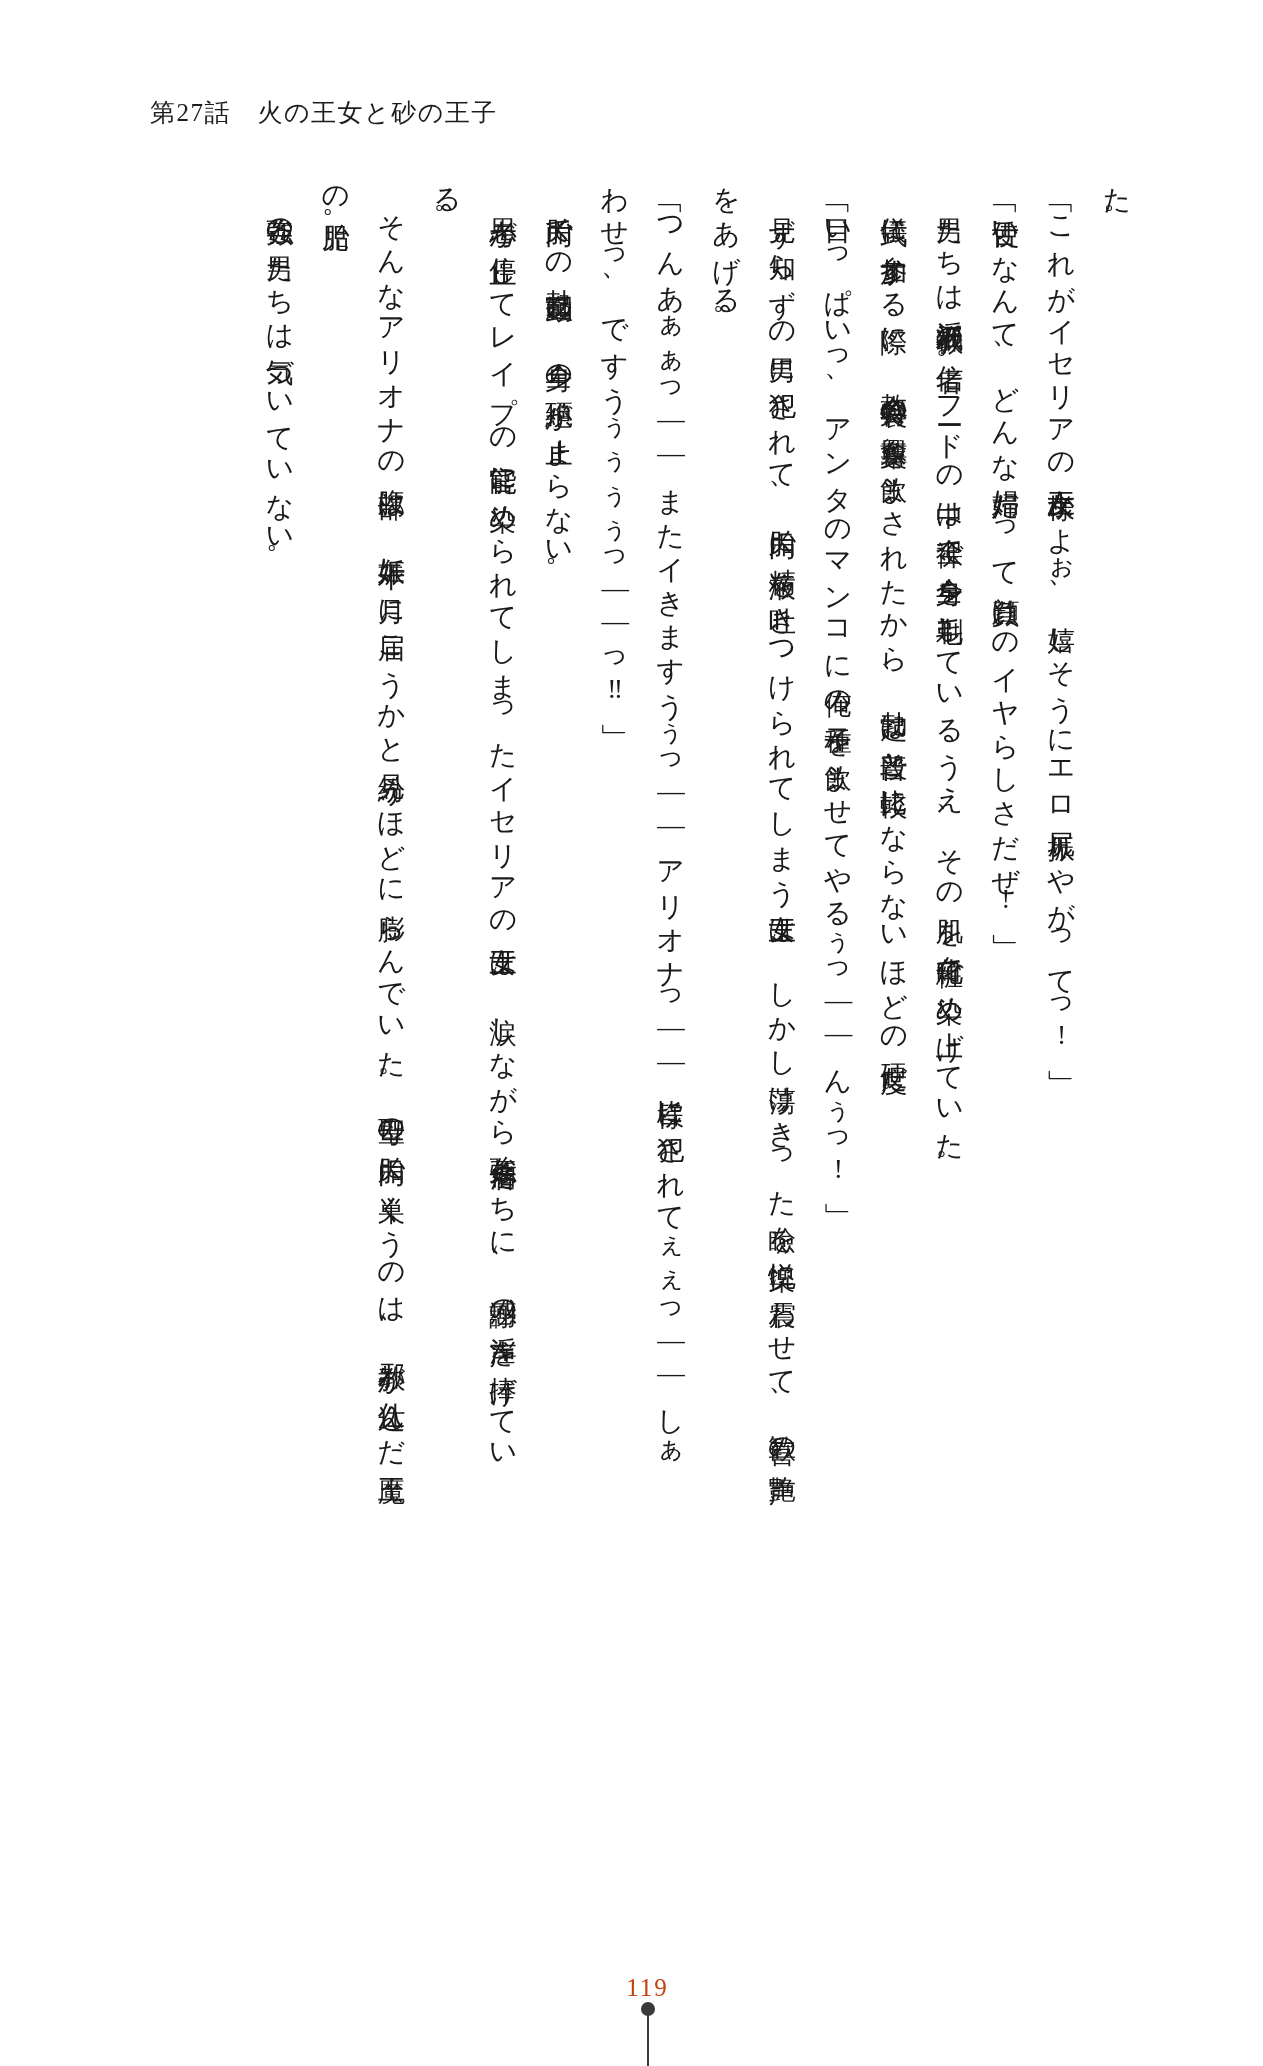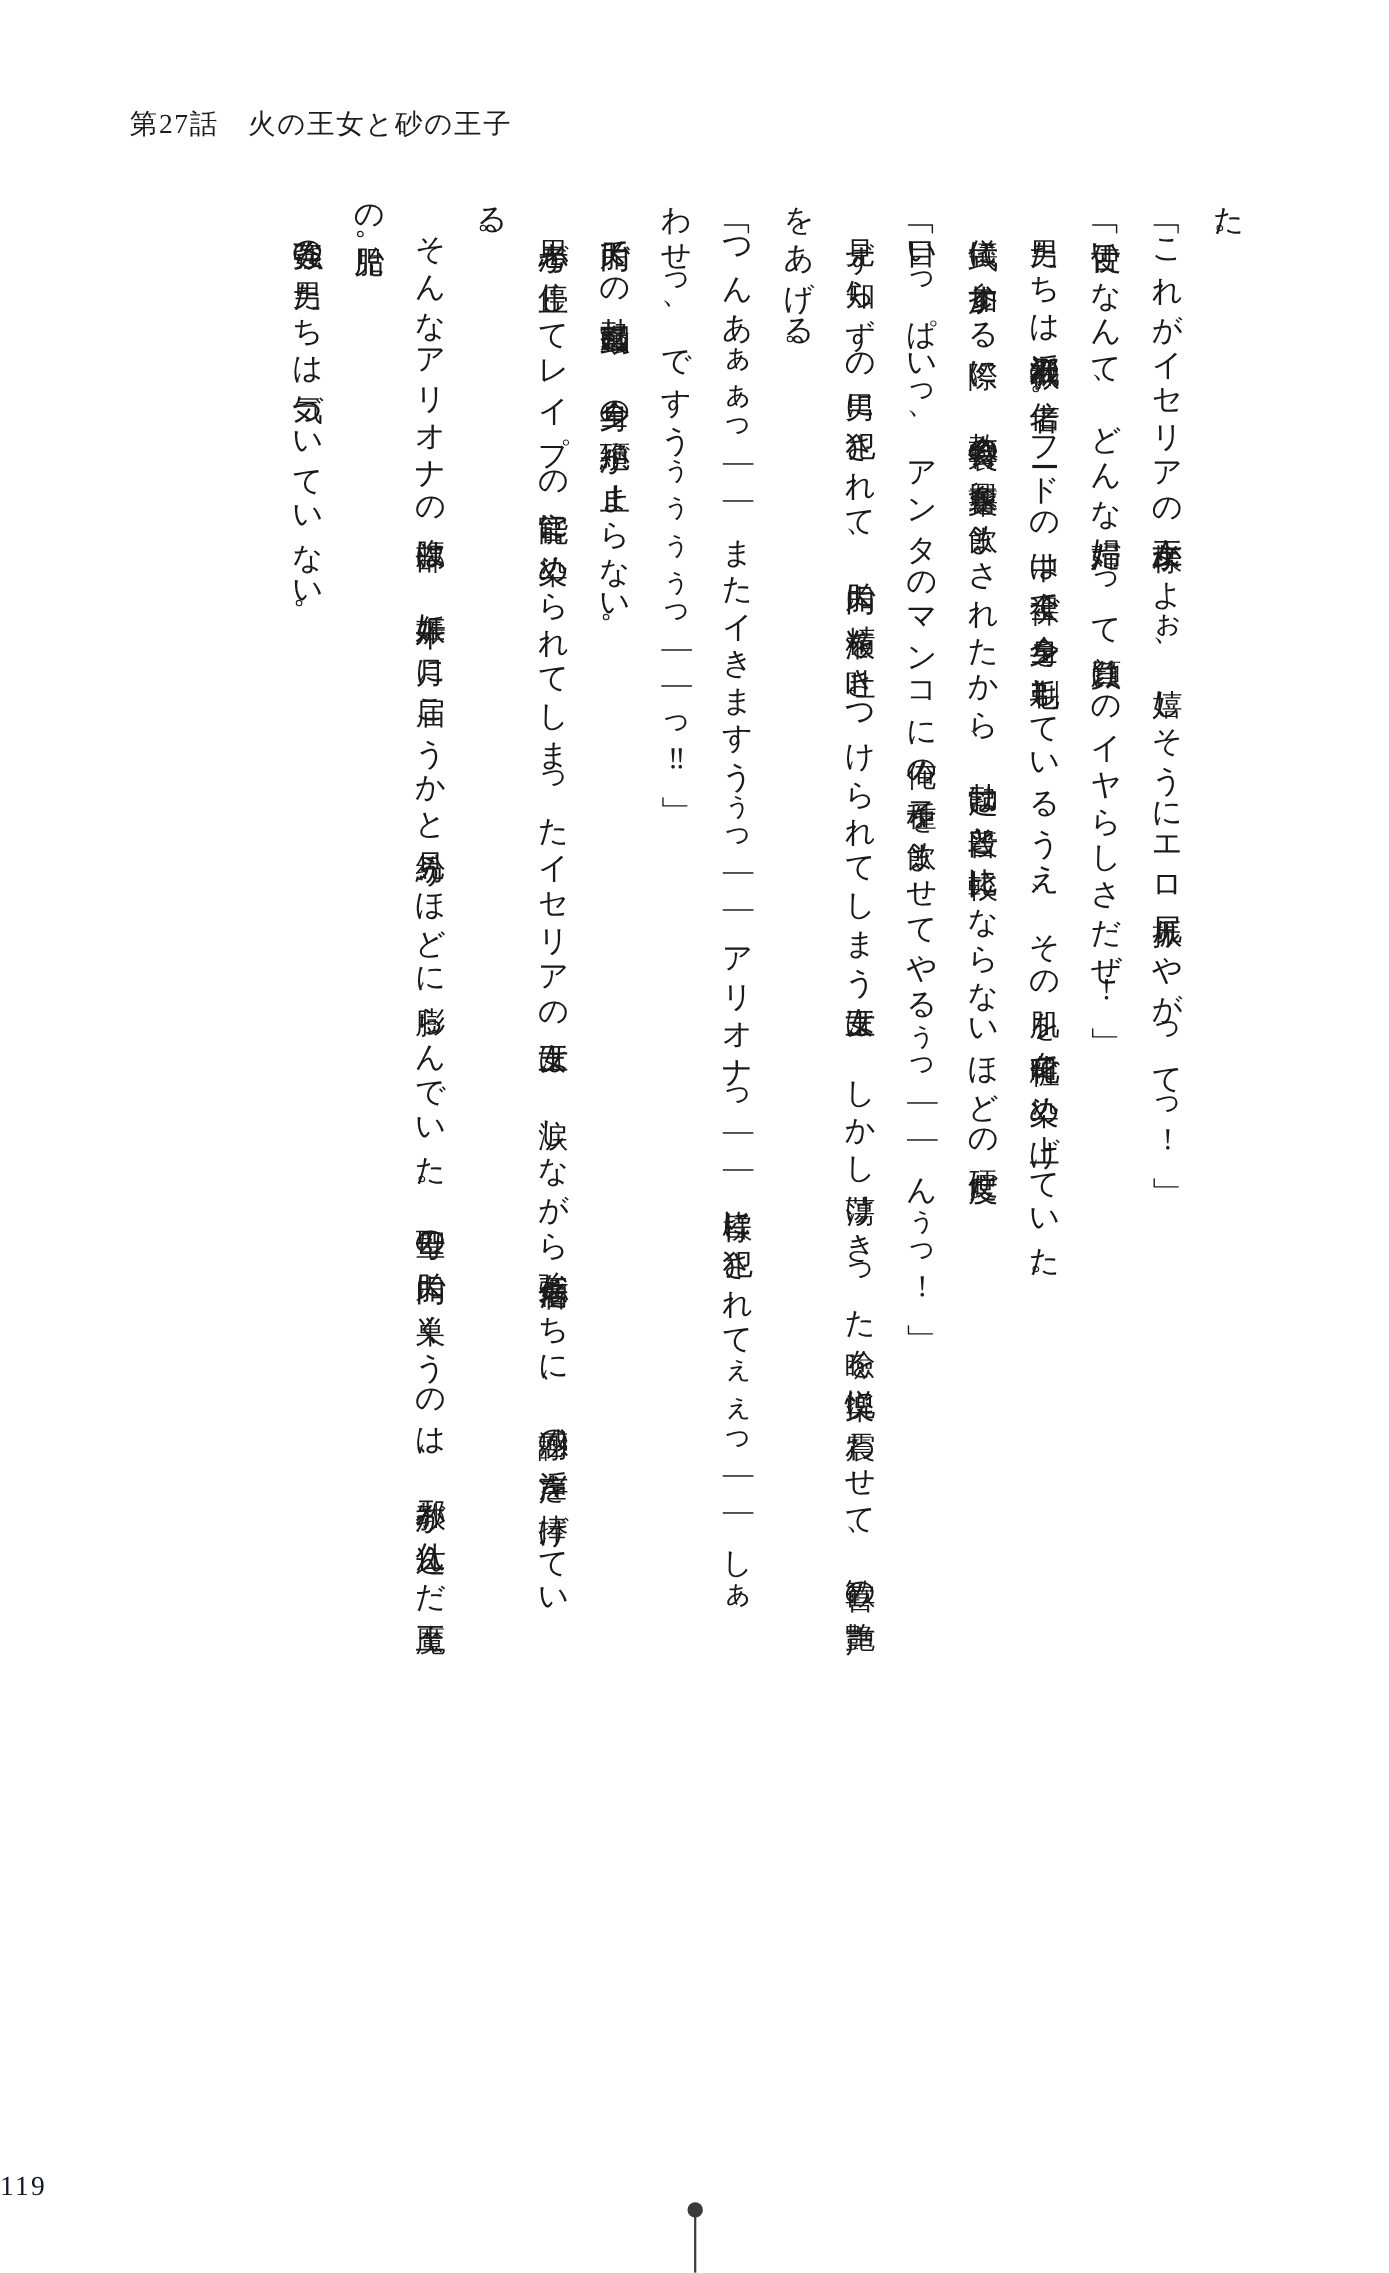--- a/index.html
+++ b/index.html
@@ -12,20 +12,21 @@
     height: 2066px;
     position: relative;
     font-family: "Liberation Serif", "DejaVu Serif", serif;
     color: #1a1a1a;
     overflow: hidden;
   }
 
   .page {
     position: absolute;
     inset: 0;
+    margin-left: 32px;
   }
 
   
   .running-head {
     position: absolute;
     top: 96px;
     left: 118px;
     font-size: 25px;
     letter-spacing: 0.06em;
     white-space: nowrap;
@@ -57,23 +58,24 @@
   .vtext p.indent {
     text-indent: 1em;
   }
 
   
   .folio {
     position: absolute;
     left: 0;
     right: 0;
     bottom: 64px;
+    text-align: center;
     font-size: 25px;
     letter-spacing: 0.08em;
-    color: #0f172a;
+    color: #c2410c;
   }
 
   
   .binding-mark {
     position: absolute;
     left: 50%;
     bottom: 0;
     transform: translateX(-50%);
     width: 14px;
     height: 64px;

